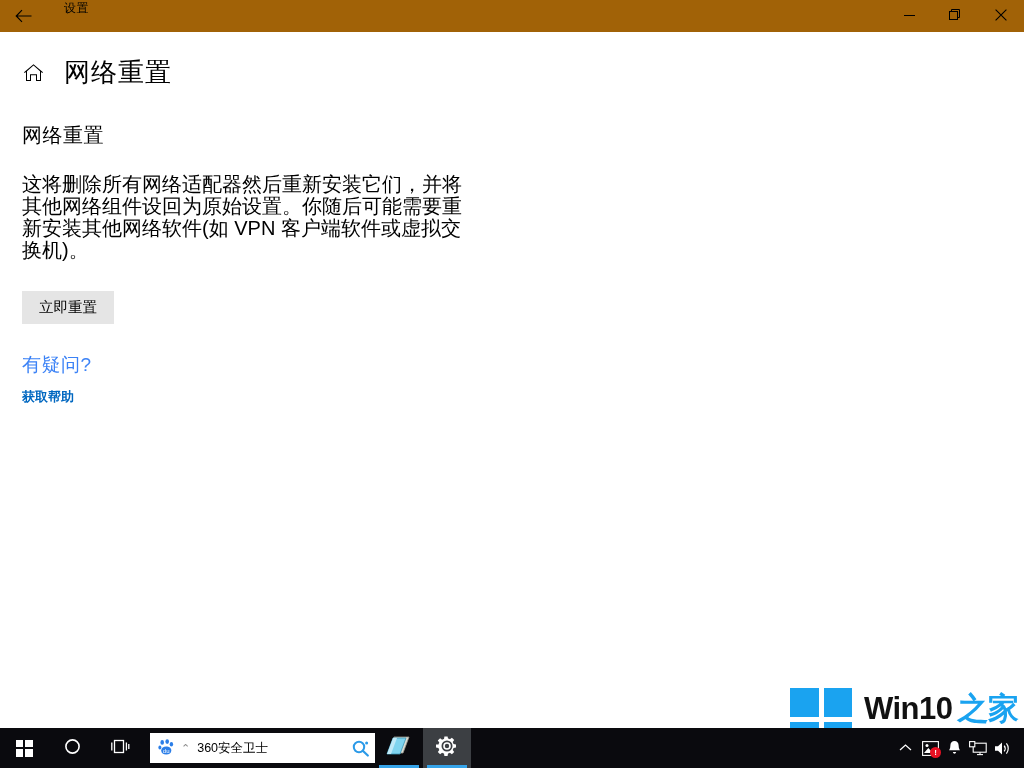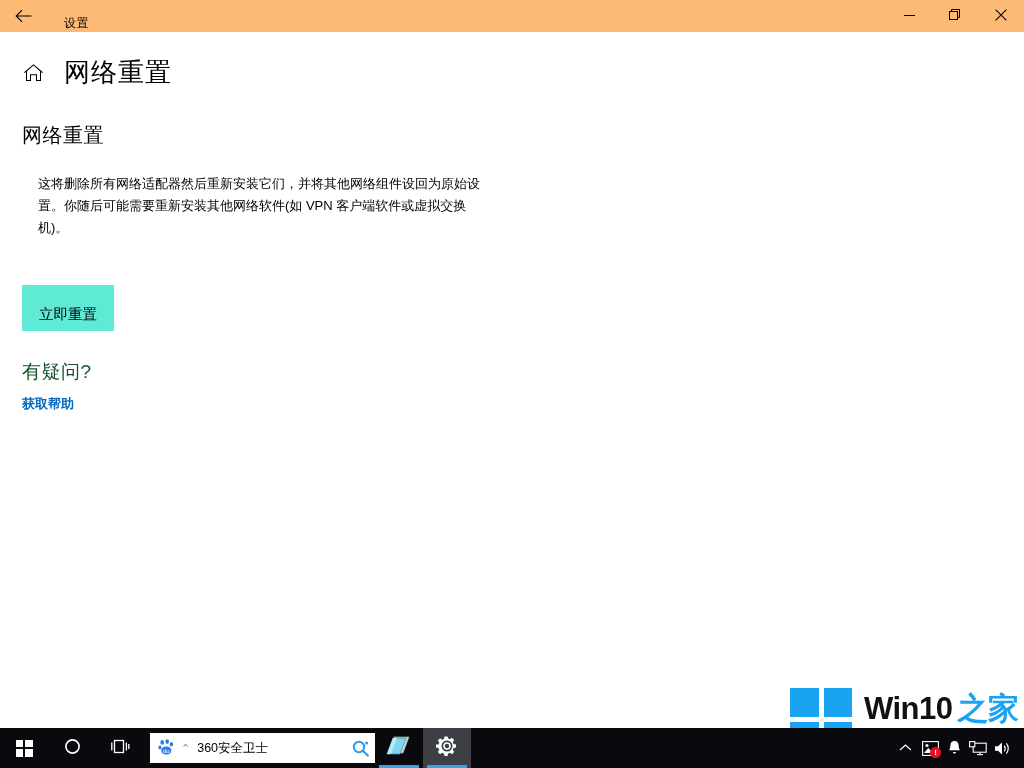--- a/index.html
+++ b/index.html
@@ -15,23 +15,23 @@
     position: relative;
     -webkit-font-smoothing: antialiased;
   }
 
   
   .titlebar {
     position: absolute;
     left: 0; top: 0;
     width: 1024px;
     height: 32px;
-    background: #fdba74;
-    display: flex;
-    align-items: flex-end;
+    background: #a16207;
+    display: flex;
+    align-items: flex-start;
   }
   .tb-back {
     width: 46px;
     height: 32px;
     display: flex;
     align-items: center;
     justify-content: center;
     color: #000000;
     cursor: default;
   }
@@ -87,47 +87,47 @@
     width: 460px;
   }
   .section-heading {
     font-size: 20px;
     font-weight: 400;
     color: #000000;
     margin: 0 0 24px 0;
     letter-spacing: 0.5px;
   }
   .body-text {
-    font-size: 13px;
+    font-size: 20px;
     line-height: 22px;
     color: #000000;
-    margin: 16px;
+    margin: 0;
     width: 455px;
   }
   .body-text.second {
     margin-top: 24px;
   }
   .reset-button {
     margin-top: 30px;
     display: inline-block;
-    background: #5eead4;
+    background: #e5e5e5;
     border: none;
     color: #000000;
     font-family: inherit;
     font-size: 14.5px;
-    padding: 20px 17px 8px 17px;
+    padding: 7px 17px 8px 17px;
     min-width: 58px;
     text-align: center;
     cursor: default;
     line-height: 1.25;
   }
   .help-heading {
     font-size: 19px;
     font-weight: 400;
-    color: #14532d;
+    color: #3b82f6;
     margin: 28px 0 0 0;
     letter-spacing: 0.5px;
   }
   .help-link {
     display: inline-block;
     margin-top: 10px;
     font-size: 13px;
     color: #0067c0;
     text-decoration: none;
     cursor: default;

